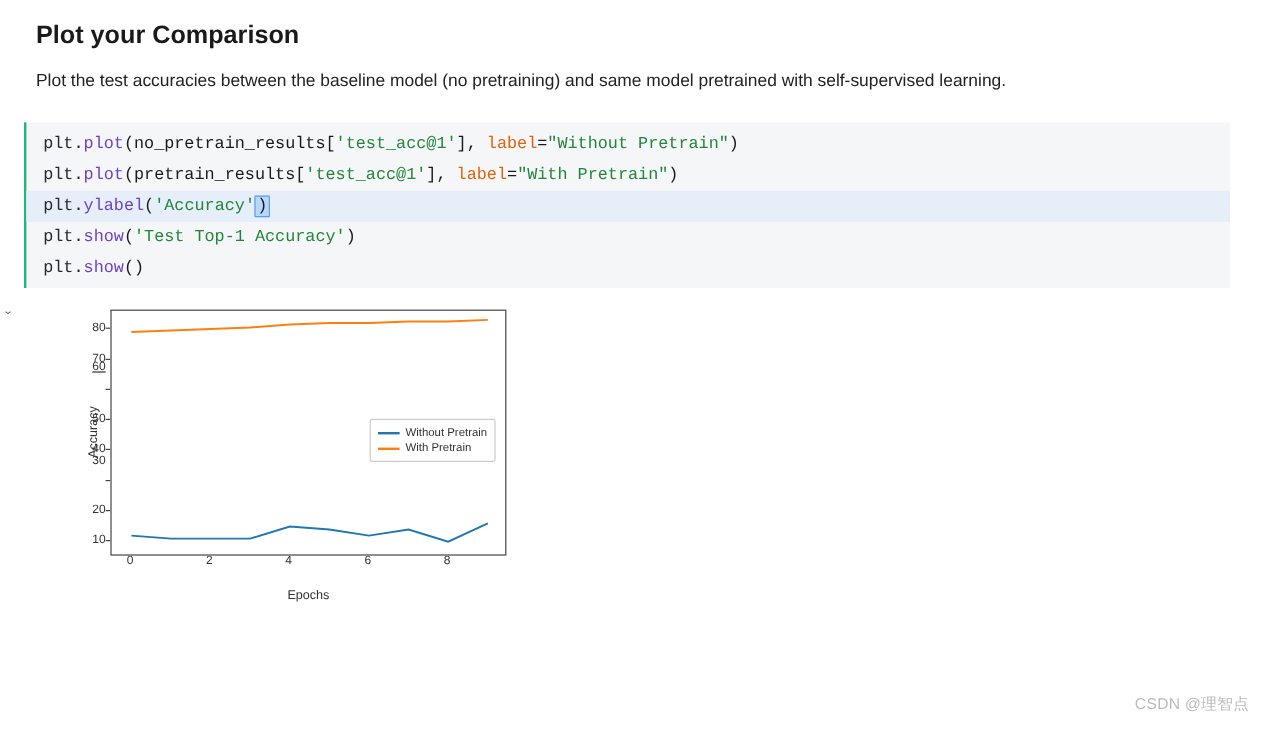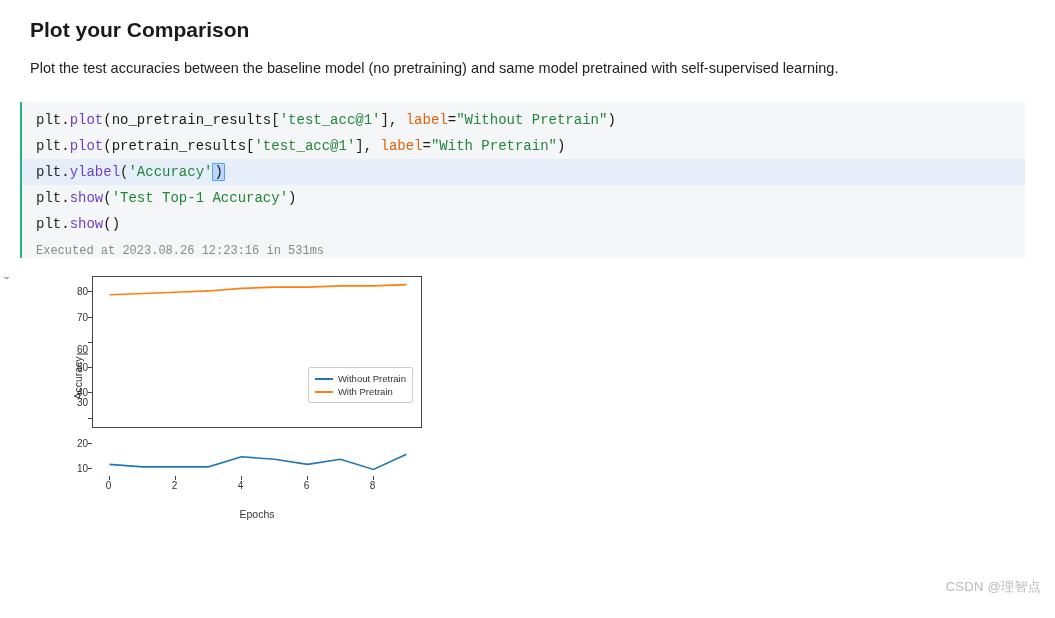--- a/index.html
+++ b/index.html
@@ -94,21 +94,21 @@
     position: relative;
     width: 370px;
     height: 230px;
     margin-left: 28px;
   }
   .plot-frame {
     position: absolute;
     left: 18px;
     top: 4px;
     width: 330px;
-    height: 152px;
+    height: 205px;
     border: 1px solid #444;
     background: #fff;
   }
   .plot-frame svg {
     position: absolute;
     left: 0; top: 0;
     width: 100%;
     height: 100%;
     overflow: visible;
   }
@@ -199,42 +199,41 @@
 <div class="cell-area">
 
   <div class="code-block">
     <div class="code-lines">
       <div class="code-line"><span class="tok-var">plt</span><span>.</span><span class="tok-fn">plot</span><span>(no_pretrain_results[</span><span class="tok-str">'test_acc@1'</span><span>], </span><span class="tok-lbl">label</span><span>=</span><span class="tok-str">"Without Pretrain"</span><span>)</span></div>
       <div class="code-line"><span class="tok-var">plt</span><span>.</span><span class="tok-fn">plot</span><span>(pretrain_results[</span><span class="tok-str">'test_acc@1'</span><span>], </span><span class="tok-lbl">label</span><span>=</span><span class="tok-str">"With Pretrain"</span><span>)</span></div>
       <div class="code-line highlighted"><span class="tok-var">plt</span><span>.</span><span class="tok-fn">ylabel</span><span>(</span><span class="tok-str">'Accuracy'</span><span class="cursor-sel">)</span></div>
       <div class="code-line"><span class="tok-var">plt</span><span>.</span><span class="tok-fn">show</span><span>(</span><span class="tok-str">'Test Top-1 Accuracy'</span><span>)</span></div>
       <div class="code-line"><span class="tok-var">plt</span><span>.</span><span class="tok-fn">show</span><span>()</span></div>
     </div>
-    <div class="exec-meta">Executed at 2023.08.26 12:23:16 in 531ms</div>
   </div>
 </div>
 
 <div class="output">
   <span class="collapse-caret">⌄</span>
   <div class="chart-wrap">
     <div class="plot-area">
       <div class="ylabel">Accuracy</div>
       <div class="xlabel">Epochs</div>
       <div id="yticks-holder">
           <div class="ytick" style="top: 196.405px;">10</div>
           <div class="tick-mark-y" style="top: 196.405px;"></div>
           <div class="ytick" style="top: 171.089px;">20</div>
           <div class="tick-mark-y" style="top: 171.089px;"></div>
           <div class="ytick" style="top: 130px;">30</div>
           <div class="tick-mark-y" style="top: 145.772px;"></div>
           <div class="ytick" style="top: 120.456px;">40</div>
           <div class="tick-mark-y" style="top: 120.456px;"></div>
           <div class="ytick" style="top: 95.1392px;">50</div>
           <div class="tick-mark-y" style="top: 95.1392px;"></div>
-          <div class="ytick" style="top: 77px; text-decoration: underline;">60</div>
+          <div class="ytick" style="top: 52px; text-decoration: underline;">60</div>
           <div class="tick-mark-y" style="top: 69.8228px;"></div>
           <div class="ytick" style="top: 44.5063px;">70</div>
           <div class="tick-mark-y" style="top: 44.5063px;"></div>
           <div class="ytick" style="top: 19.1899px;">80</div>
           <div class="tick-mark-y" style="top: 19.1899px;"></div>
         </div>
       <div id="xticks-holder">
           <div class="xtick" style="left: 34.5px;">0</div>
           <div class="tick-mark-x" style="left: 34.5px;"></div>
           <div class="xtick" style="left: 100.5px;">2</div>

